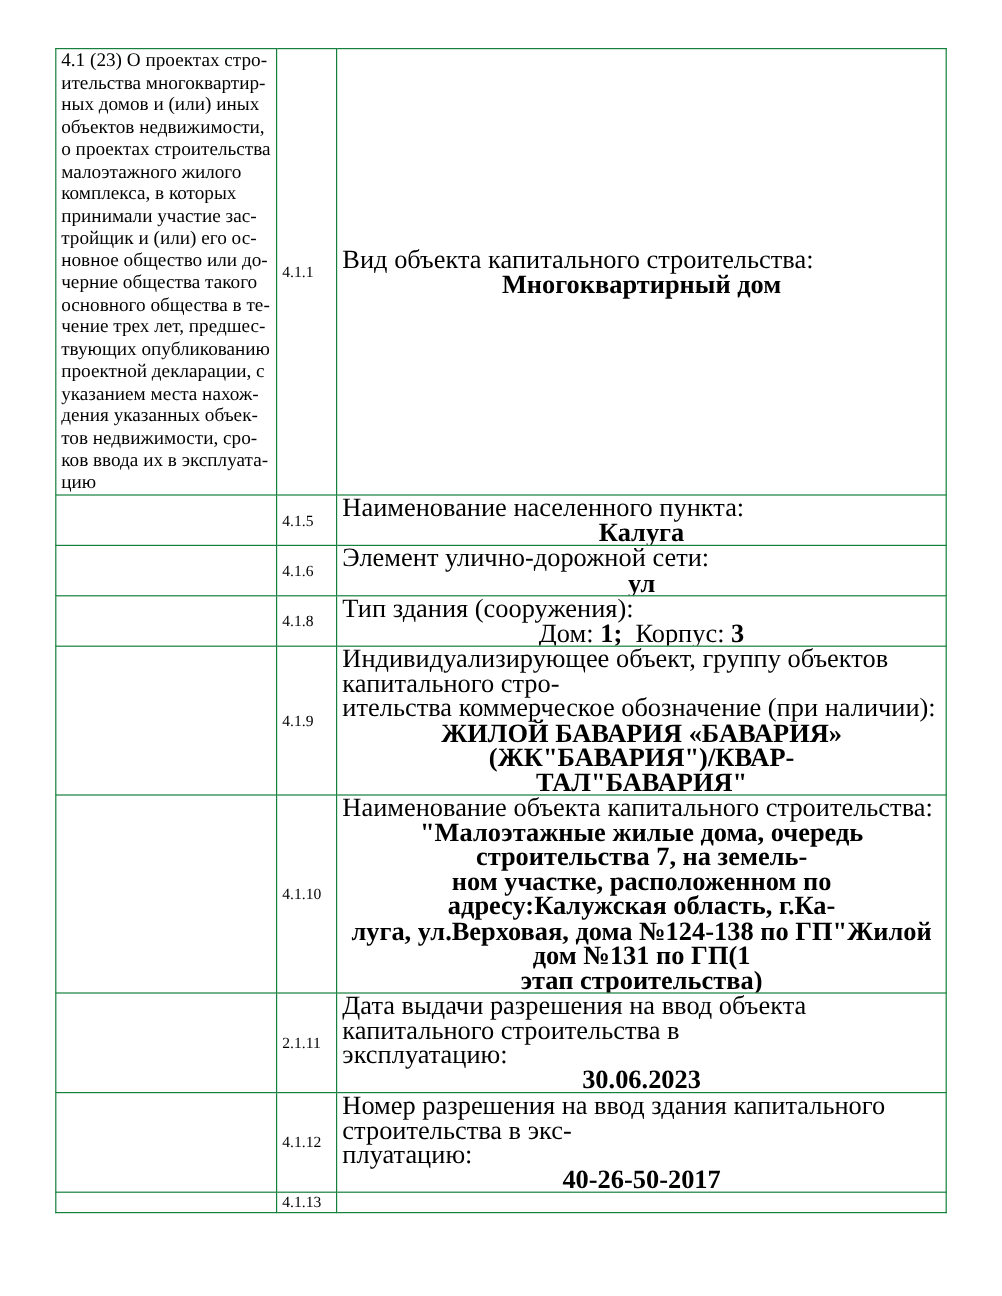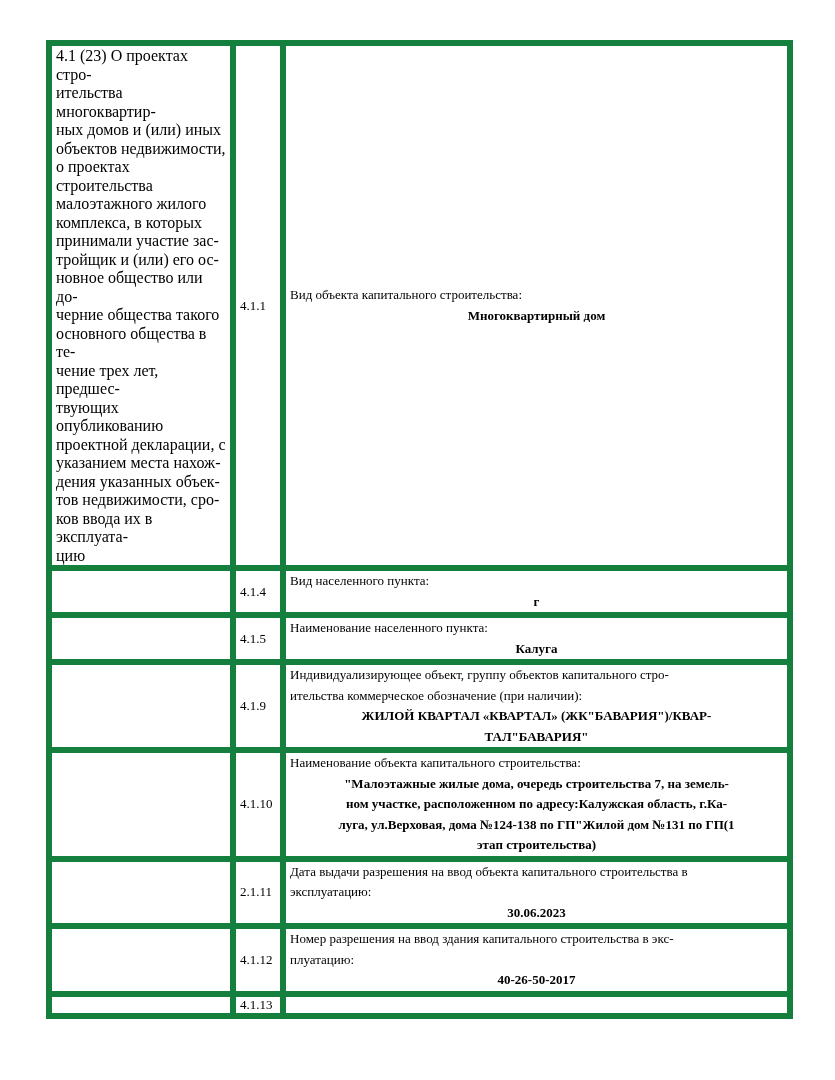--- a/index.html
+++ b/index.html
@@ -1,25 +1,25 @@
 <!DOCTYPE html>
 <html><head>
 <meta charset="utf-8">
 <style>
   html,body{margin:0;padding:0;background:#ffffff;}
   body{width:835px;height:1080px;overflow:hidden;color:#000;
        font-family:"Liberation Serif","DejaVu Serif",serif;}
   .page{position:relative;width:835px;height:1080px;background:#fff;}
   table.decl{position:absolute;left:46px;top:40px;width:743px;
              border-collapse:collapse;table-layout:fixed;}
-  td{border:6px solid #15803d;padding:0 4px;vertical-align:middle;overflow:hidden;margin-top:24px;}
+  td{border:1px solid #15803d;padding:0 4px;vertical-align:middle;overflow:hidden;margin-top:24px;}
   td.c1{vertical-align:top;}
   .desc{font-size:16px;line-height:18.5px;white-space:pre-line;padding-top:1px;}
   td.c2{font-size:13px;padding-left:4px;vertical-align:middle;}
-  td.c3{font-size:13px;line-height:20.5px;}
+  td.c3{font-size:22px;line-height:20.5px;}
   .lbl{white-space:pre-line;}
   .val{font-weight:bold;white-space:pre-line;text-align:center;}
   .val.mixed{font-weight:normal;}
   .val .b{font-weight:bold;}
 </style>
 </head>
 <body>
 
 <div class="page">
   <table class="decl">
@@ -54,54 +54,64 @@
     </td>
     <td class="c2">4.1.1</td>
     <td class="c3">
       <div class="lbl">Вид объекта капитального строительства:</div>
       <div class="val">Многоквартирный дом</div>
     </td>
   </tr>
 
 
 
-  <tr>
-    <td class="c1">
-      <div class="desc"></div>
-    </td>
-    <td class="c2">4.1.4</td>
-    <td class="c3">
-      <div class="lbl">Вид населенного пункта:</div>
-      <div class="val">г</div>
-    </td>
-  </tr>
 
   <tr>
     <td class="c1">
       <div class="desc"></div>
     </td>
     <td class="c2">4.1.5</td>
     <td class="c3">
       <div class="lbl">Наименование населенного пункта:</div>
       <div class="val">Калуга</div>
     </td>
   </tr>
 
+  <tr>
+    <td class="c1">
+      <div class="desc"></div>
+    </td>
+    <td class="c2">4.1.6</td>
+    <td class="c3">
+      <div class="lbl">Элемент улично-дорожной сети:</div>
+      <div class="val">ул</div>
+    </td>
+  </tr>
 
 
+  <tr>
+    <td class="c1">
+      <div class="desc"></div>
+    </td>
+    <td class="c2">4.1.8</td>
+    <td class="c3">
+      <div class="lbl">Тип здания (сооружения):</div>
+      <div class="val mixed"><span>Дом: </span><span class="b">1;</span><span> &nbsp;Корпус: </span><span class="b">3</span></div>
+    </td>
+  </tr>
 
   <tr>
     <td class="c1">
       <div class="desc"></div>
     </td>
     <td class="c2">4.1.9</td>
     <td class="c3">
       <div class="lbl">Индивидуализирующее объект, группу объектов капитального стро-
 ительства коммерческое обозначение (при наличии):</div>
-      <div class="val">ЖИЛОЙ КВАРТАЛ «КВАРТАЛ» (ЖК"БАВАРИЯ")/КВАР-
+      <div class="val">ЖИЛОЙ БАВАРИЯ «БАВАРИЯ» (ЖК"БАВАРИЯ")/КВАР-
 ТАЛ"БАВАРИЯ"</div>
     </td>
   </tr>
 
   <tr>
     <td class="c1">
       <div class="desc"></div>
     </td>
     <td class="c2">4.1.10</td>
     <td class="c3">

